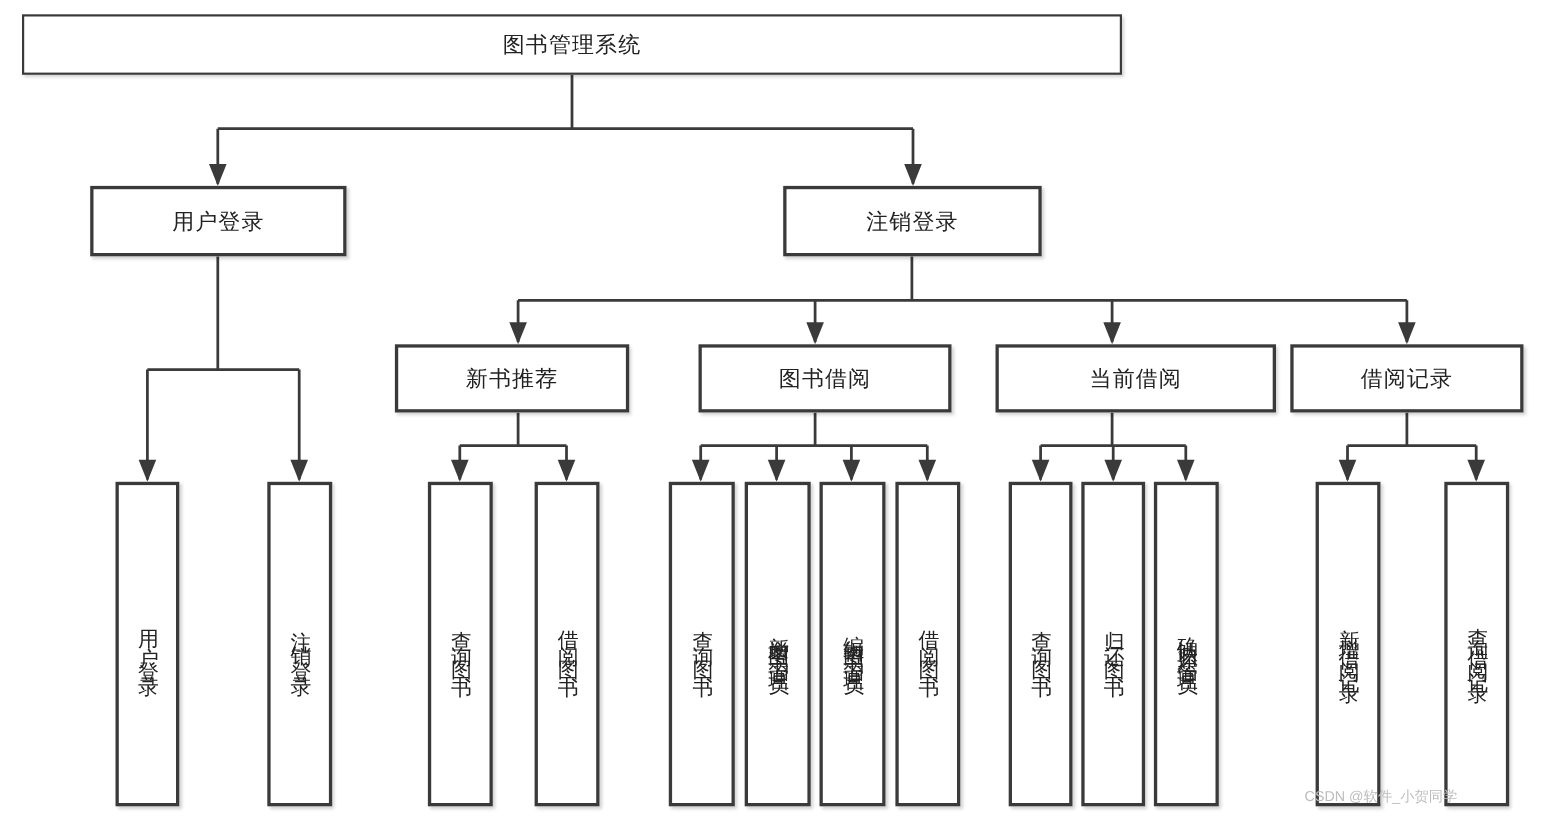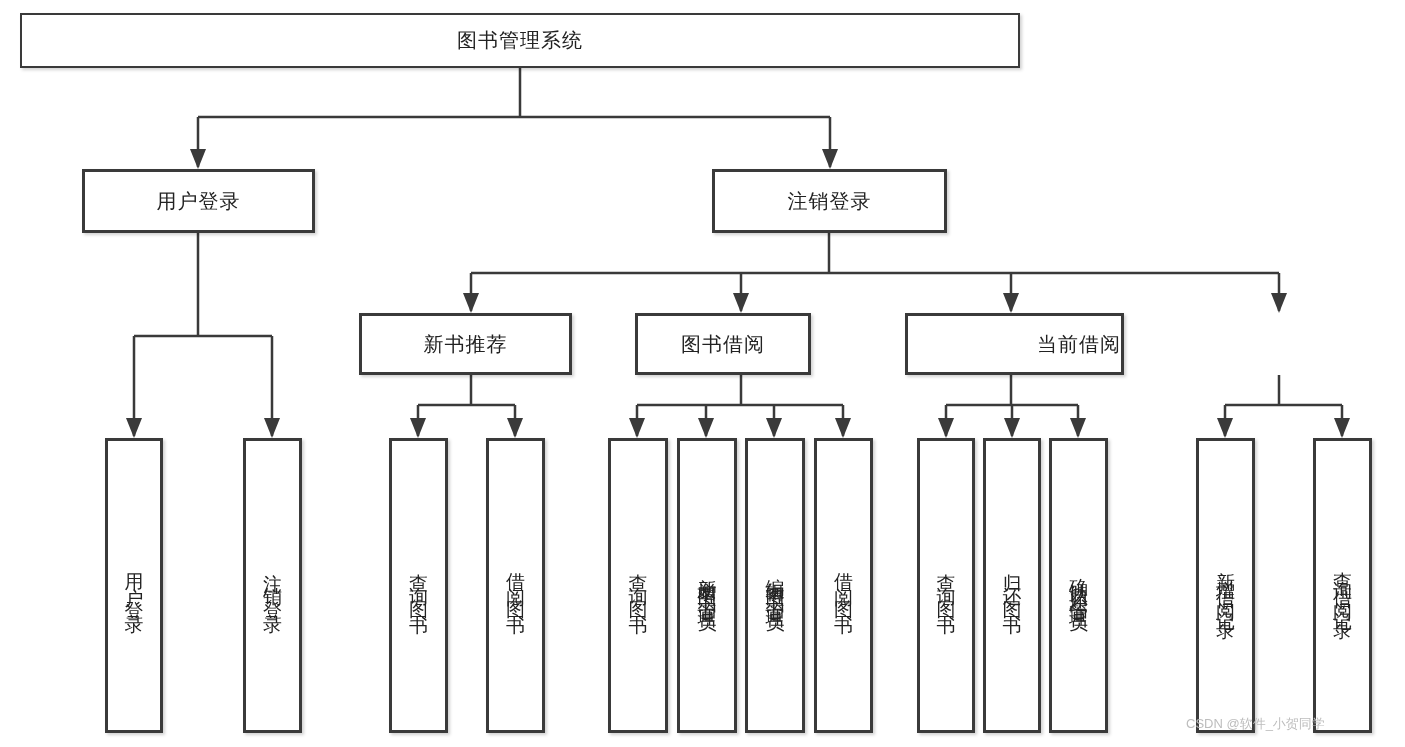--- a/index.html
+++ b/index.html
@@ -115,25 +115,28 @@
   <div class="node" style="left:82px; top:169px; width:233px; height:64px;">
     <span class="h-label">用户登录</span>
   </div>
   <div class="node" style="left:712px; top:169px; width:235px; height:64px;">
     <span class="h-label">注销登录</span>
   </div>
 
   <div class="node" style="left:359px; top:313px; width:213px; height:62px;">
     <span class="h-label">新书推荐</span>
   </div>
-  <div class="node" style="left:635px; top:313px; width:176px; height:62px;">
+  <div class="node" style="left:635px; top:313px; width:230px; height:62px;">
     <span class="h-label">图书借阅</span>
   </div>
-  <div class="node" style="left:905px; top:313px; width:219px; height:62px;justify-content:flex-end;">
+  <div class="node" style="left:905px; top:313px; width:255px; height:62px;">
     <span class="h-label">当前借阅</span>
+  </div>
+  <div class="node" style="left:1173px; top:313px; width:212px; height:62px;">
+    <span class="h-label">借阅记录</span>
   </div>
 
   <div class="node" style="left:105px; top:438px; width:58px; height:295px;">
     <span class="v-label ls-short">用户登录</span>
   </div>
   <div class="node" style="left:243px; top:438px; width:59px; height:295px;">
     <span class="v-label ls-short">注销登录</span>
   </div>
 
   <div class="node" style="left:389px; top:438px; width:59px; height:295px;">

